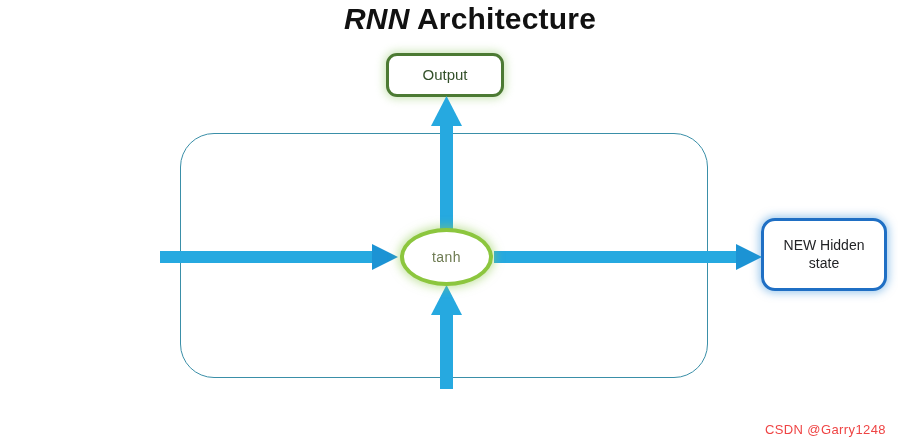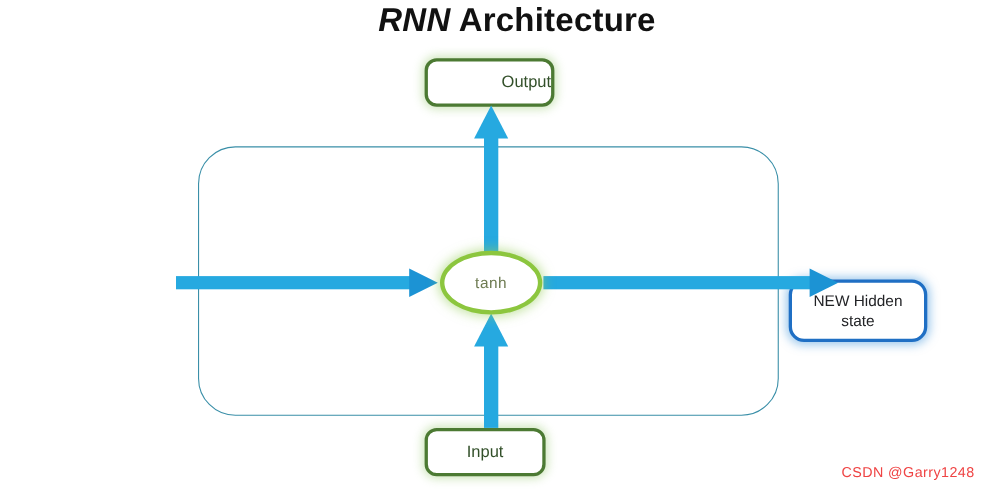--- a/index.html
+++ b/index.html
@@ -75,22 +75,22 @@
   
   .box-green {
     border: 3px solid #4C7A33;
     border-radius: 11px;
     color: #33502A;
     font-size: 15px;
     box-shadow: 0 0 9px 2px rgba(150,200,110,0.48);
   }
 
   #box-hidden-state { left: 12px;  top: 224px; width: 146px; height: 66px; }
-  #box-new-hidden   { left: 717px; top: 218px; width: 126px; height: 57px; margin-top: 36px; }
-  #box-output       { left: 386px; top: 53px;  width: 118px; height: 44px; text-align: right; }
+  #box-new-hidden   { left: 761px; top: 218px; width: 126px; height: 73px; }
+  #box-output       { left: 386px; top: 53px;  width: 118px; height: 44px; }
   #box-input        { left: 386px; top: 389px; width: 110px; height: 44px; }
 
   
   #tanh-node {
     position: absolute;
     left: 400px;
     top: 228px;
     width: 93px;
     height: 58px;
     border: 4px solid #8CC63E;
@@ -170,23 +170,20 @@
 
   <div id="box-new-hidden" class="node-box box-blue">
     <span class="box-label">NEW Hidden
 state</span>
   </div>
 
   <div id="box-output" class="node-box box-green">
     <span class="box-label">Output</span>
   </div>
 
-  <div id="box-input" class="node-box box-green">
-    <span class="box-label">Input</span>
-  </div>
 
   <div id="tanh-node">
     <span class="tanh-label">tanh</span>
   </div>
 
   <div id="watermark">CSDN @Garry1248</div>
 
 </div>
 
 </body></html>

